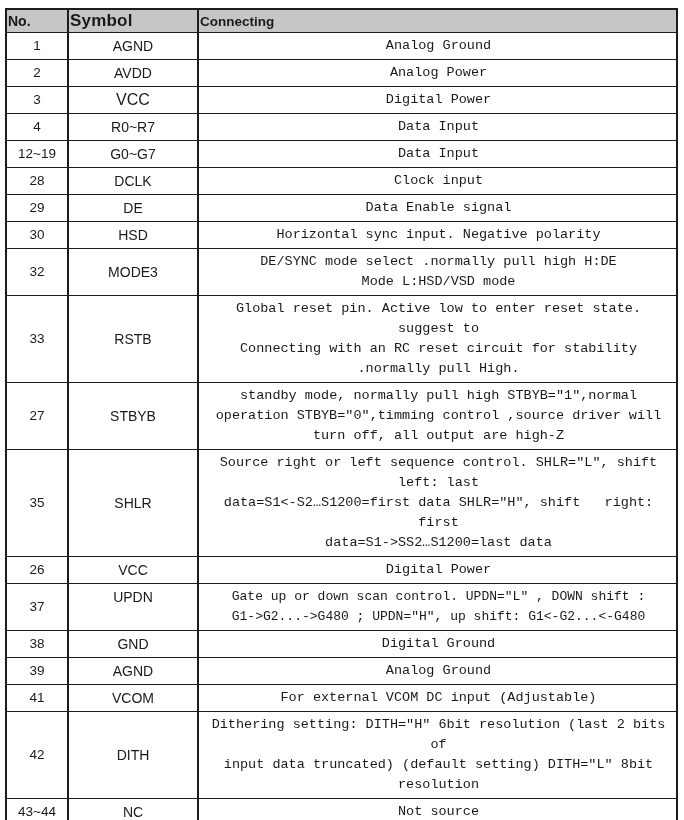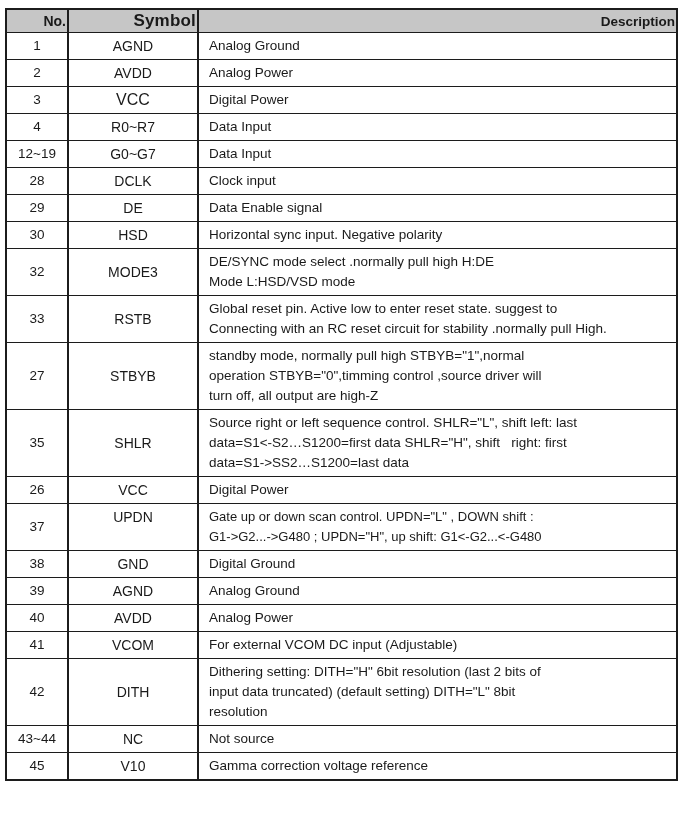--- a/index.html
+++ b/index.html
@@ -26,62 +26,63 @@
   .pin-table th, .pin-table td {
     border: 1px solid var(--border, #1c1c1c);
     border-left-width: 2px;
     border-right-width: 2px;
     box-sizing: border-box;
   }
   .pin-table thead th {
     background: var(--header-bg, #c6c6c6);
     height: 18px;
     font-weight: bold;
-    text-align: right;
+    text-align: left;
     vertical-align: middle;
   }
   th.col-no   { font-size: 14px; }
   th.col-symbol { font-size: 17px; letter-spacing: 0.2px; }
   th.col-desc { font-size: 13.5px; }
 
   td.col-no, td.col-symbol {
     text-align: center;
     vertical-align: middle;
     padding: 3px 2px;
     line-height: 20px;
     font-size: 13.5px;
   }
   td.col-symbol { font-size: 14px; }
   td.col-desc {
-    text-align: left;
+    text-align: center;
     vertical-align: middle;
     padding: 3px 8px 3px 10px;
     line-height: 20px;
     font-size: 13.5px;
     white-space: pre-wrap;
+    font-family: Liberation Mono, monospace;
   }
   tr.large-symbol td.col-symbol { font-size: 16px; }
   tr.small-desc  td.col-desc   { font-size: 13px; }
   tr.symbol-top  td.col-symbol { vertical-align: top; }
 </style>
 </head>
 <body>
 
 <div class="page">
   <table class="pin-table">
     <colgroup>
       <col style="width:62px">
       <col style="width:130px">
       <col>
     </colgroup>
     <thead>
       <tr>
         <th class="col-no">No.</th>
         <th class="col-symbol">Symbol</th>
-        <th class="col-desc">Description</th>
+        <th class="col-desc">Connecting</th>
       </tr>
     </thead>
     <tbody>
         <tr>
           <td class="col-no">1</td>
           <td class="col-symbol">AGND</td>
           <td class="col-desc">Analog Ground</td>
         </tr>
         <tr>
           <td class="col-no">2</td>
@@ -159,25 +160,20 @@
           <td class="col-no">38</td>
           <td class="col-symbol">GND</td>
           <td class="col-desc">Digital Ground</td>
         </tr>
         <tr>
           <td class="col-no">39</td>
           <td class="col-symbol">AGND</td>
           <td class="col-desc">Analog Ground</td>
         </tr>
         <tr>
-          <td class="col-no">40</td>
-          <td class="col-symbol">AVDD</td>
-          <td class="col-desc">Analog Power</td>
-        </tr>
-        <tr>
           <td class="col-no">41</td>
           <td class="col-symbol">VCOM</td>
           <td class="col-desc">For external VCOM DC input (Adjustable)</td>
         </tr>
         <tr>
           <td class="col-no">42</td>
           <td class="col-symbol">DITH</td>
           <td class="col-desc">Dithering setting: DITH="H" 6bit resolution (last 2 bits of
 input data truncated) (default setting) DITH="L" 8bit
 resolution</td>

